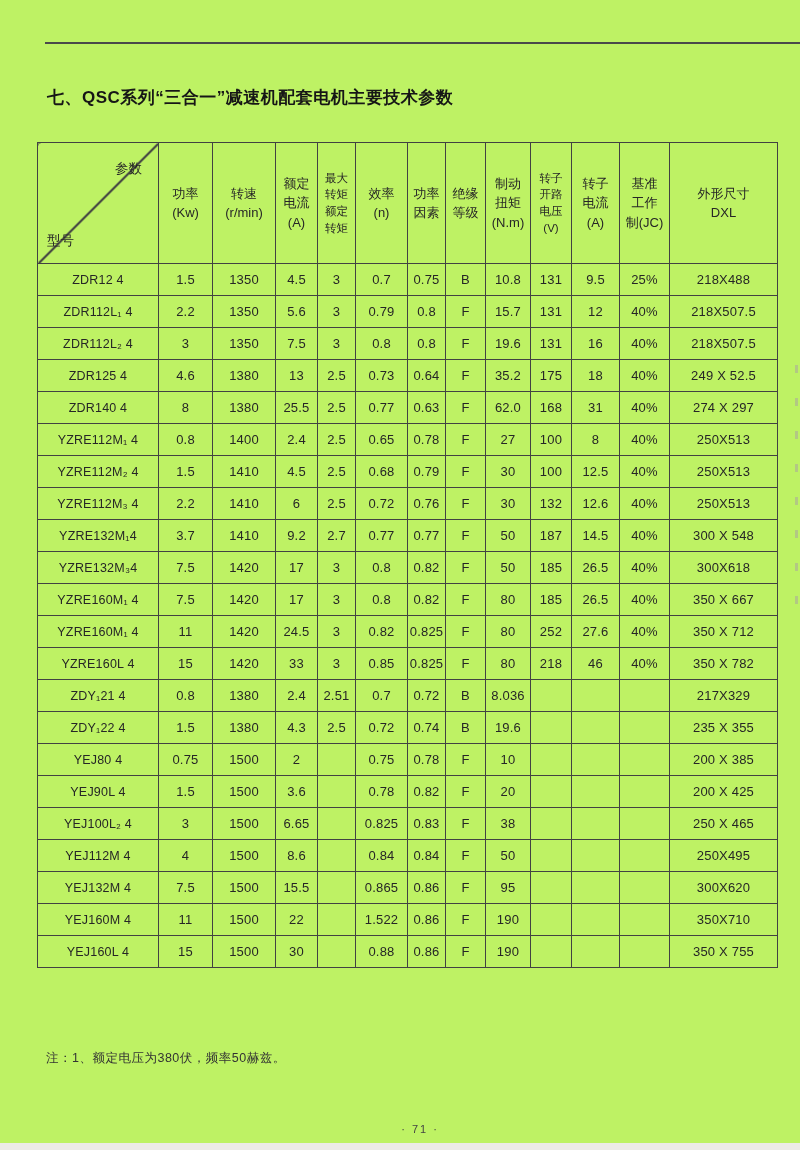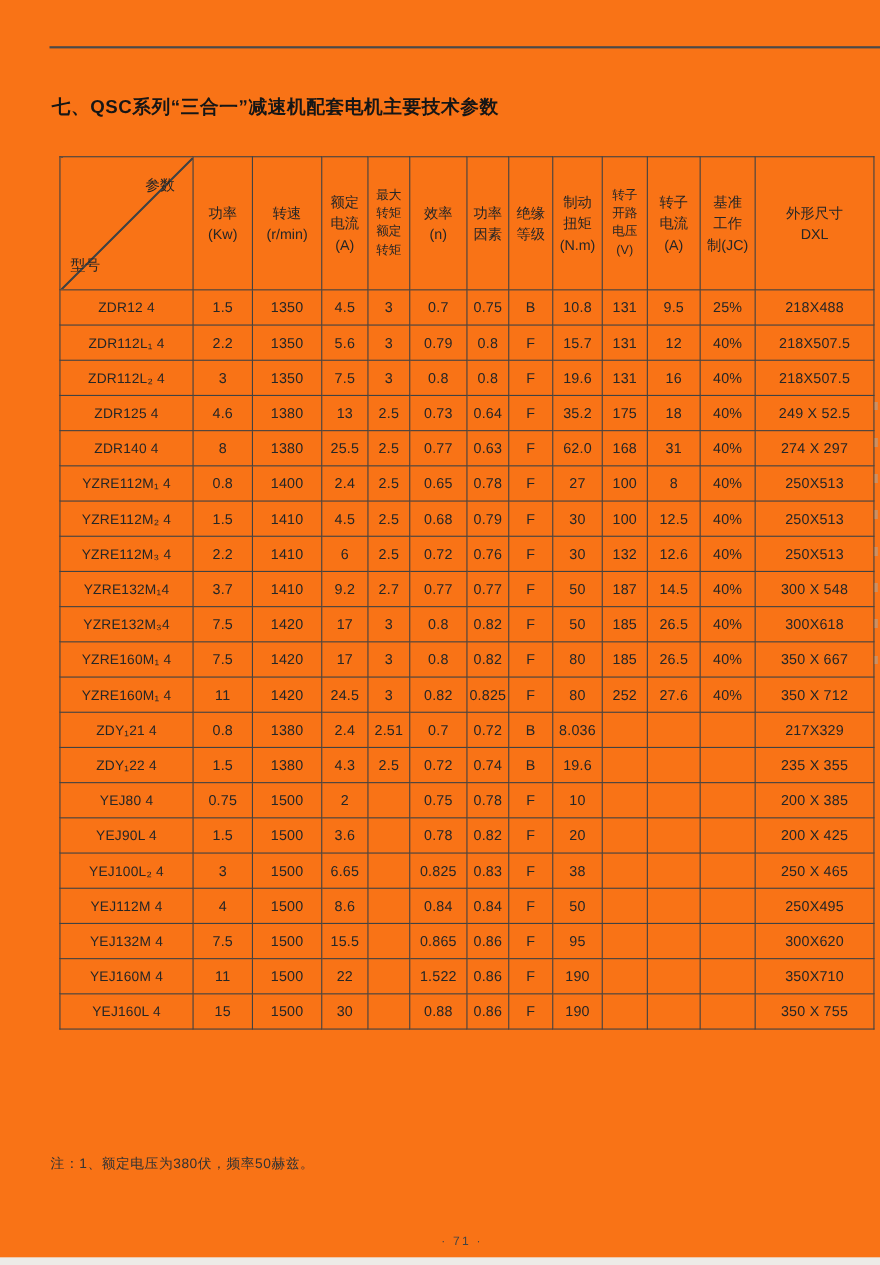--- a/index.html
+++ b/index.html
@@ -1,30 +1,30 @@
 <!DOCTYPE html>
 <html><head>
 <meta charset="utf-8">
 <style>
   html,body { margin:0; padding:0; }
   .page {
     position:relative; width:800px; height:1150px;
-    background:#f97316; overflow:hidden;
+    background:#bef264; overflow:hidden;
     font-family:"Liberation Sans", sans-serif;
     color:#222;
   }
   .top-rule {
     position:absolute; top:42px; left:45px; right:0; height:2px;
     background:#4a4a4a;
   }
   .page-title {
     position:absolute; top:86px; left:47px; margin:0;
     font-size:17px; font-weight:bold; color:#161616; letter-spacing:0.5px;
   }
-  .table-wrap { position:absolute; top:142px; left:54px; }
+  .table-wrap { position:absolute; top:142px; left:37px; }
   table.spec {
     border-collapse:collapse; table-layout:fixed; width:740px;
     background:transparent;
   }
   table.spec th, table.spec td {
     border:1.5px solid #424242; padding:0; text-align:center;
     font-weight:normal; color:#262626; overflow:hidden; white-space:nowrap;
   }
   thead tr { height:121px; }
   thead th { font-size:13px; line-height:1.5; }
@@ -278,20 +278,35 @@
             <td>0.82</td>
             <td>0.825</td>
             <td>F</td>
             <td>80</td>
             <td>252</td>
             <td>27.6</td>
             <td>40%</td>
             <td>350 X 712</td>
           </tr>
           <tr>
+            <td class="model">YZRE160L 4</td>
+            <td>15</td>
+            <td>1420</td>
+            <td>33</td>
+            <td>3</td>
+            <td>0.85</td>
+            <td>0.825</td>
+            <td>F</td>
+            <td>80</td>
+            <td>218</td>
+            <td>46</td>
+            <td>40%</td>
+            <td>350 X 782</td>
+          </tr>
+          <tr>
             <td class="model">ZDY₁21 4</td>
             <td>0.8</td>
             <td>1380</td>
             <td>2.4</td>
             <td>2.51</td>
             <td>0.7</td>
             <td>0.72</td>
             <td>B</td>
             <td>8.036</td>
             <td></td>

